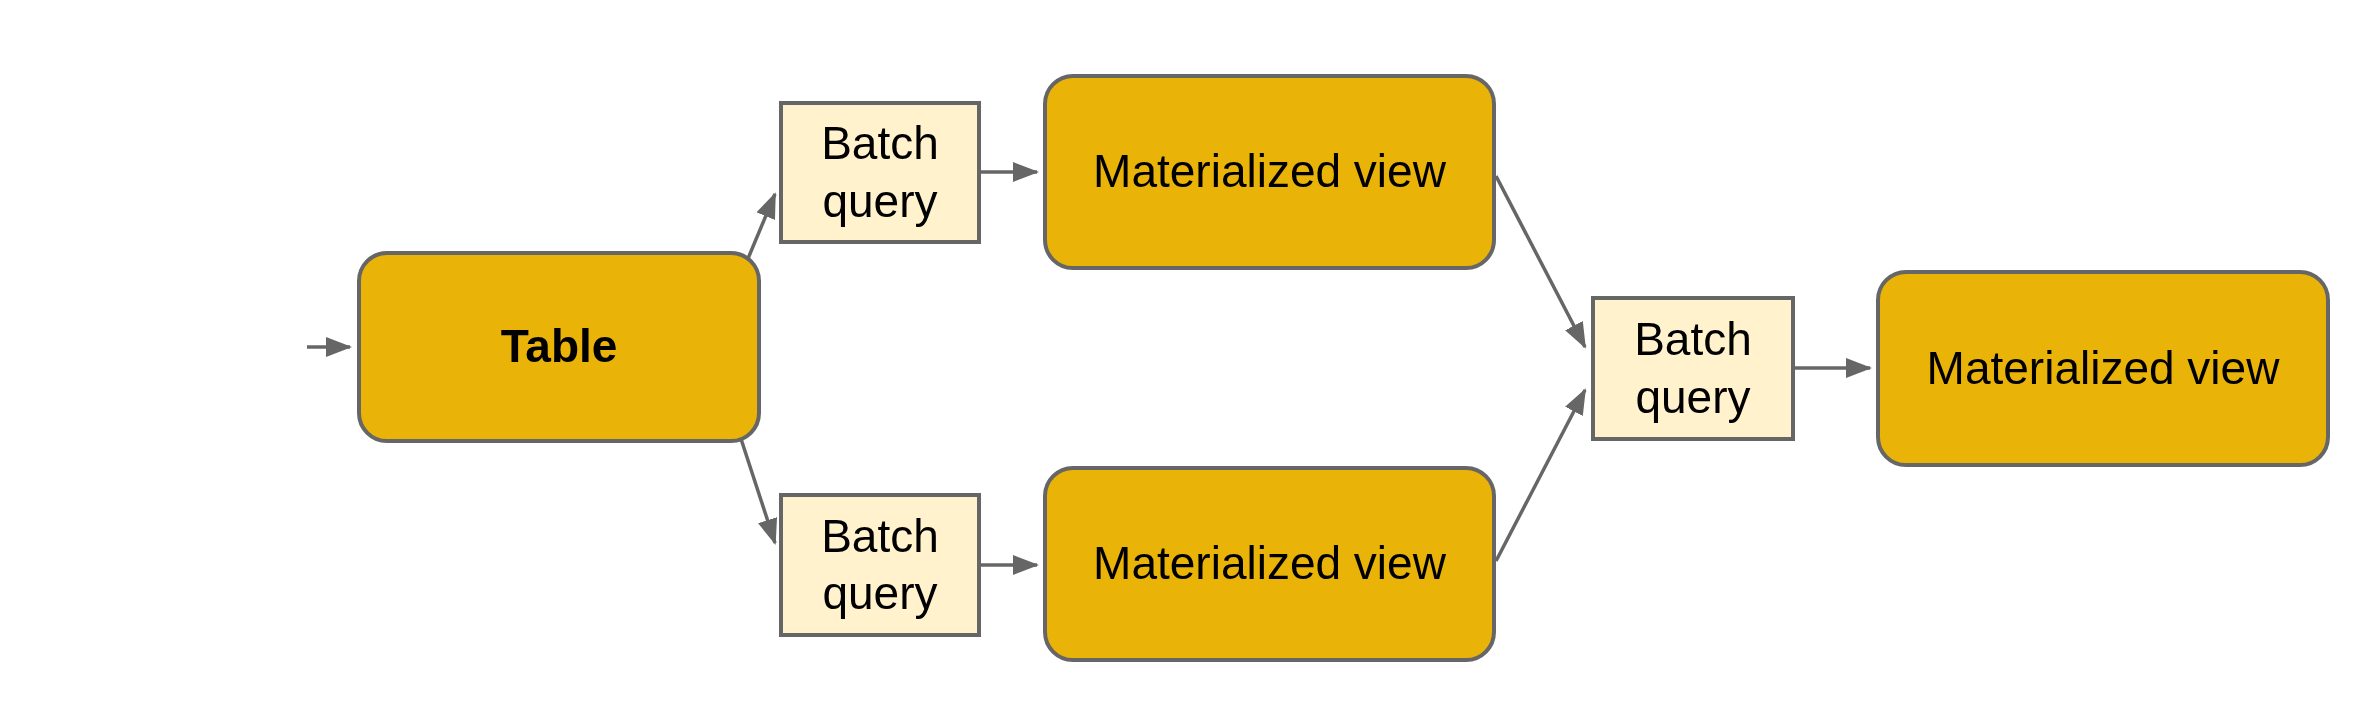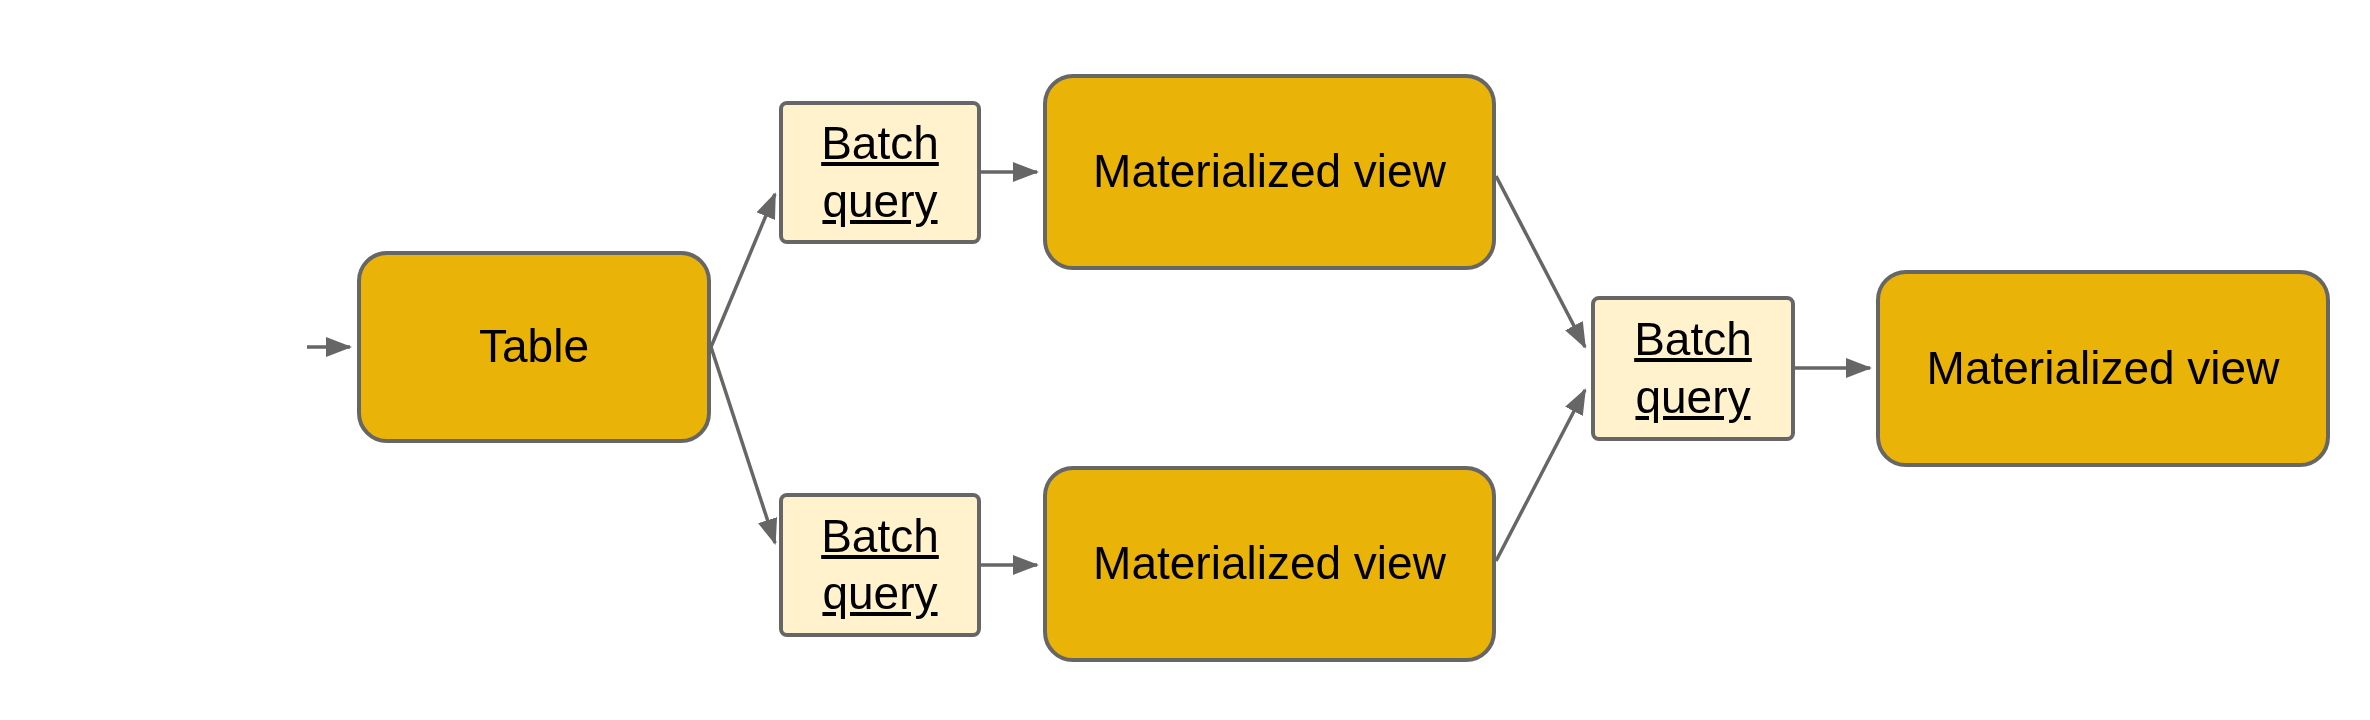--- a/index.html
+++ b/index.html
@@ -30,31 +30,30 @@
     text-align: center;
     box-sizing: border-box;
     color: #000000;
     font-size: 46px;
     line-height: 1.24;
     padding: 4px 6px;
   }
   .node-query {
     background: #fff2cc;
     border: 4px solid #666666;
-    border-radius: 8px;
-    text-decoration: underline;
+    border-radius: 0;
   }
   .node-view {
     background: #eab308;
     border: 4px solid #666666;
     border-radius: 30px;
     align-items: center;
   }
   .n-stream      { left: 31px;   top: 275px; width: 276px; height: 145px; }
-  .n-table       { left: 357px;  top: 251px; width: 354px; height: 192px; }
+  .n-table       { left: 357px;  top: 251px; width: 404px; height: 192px; font-weight: bold; }
   .n-batch-top   { left: 779px;  top: 101px; width: 202px; height: 143px; }
   .n-mv-top      { left: 1043px; top: 74px;  width: 453px; height: 196px; }
   .n-batch-bot   { left: 779px;  top: 493px; width: 202px; height: 144px; }
   .n-mv-bot      { left: 1043px; top: 466px; width: 453px; height: 196px; }
   .n-batch-merge { left: 1591px; top: 296px; width: 204px; height: 145px; }
   .n-mv-final    { left: 1876px; top: 270px; width: 454px; height: 197px; }
 </style>
 </head>
 <body>
 

